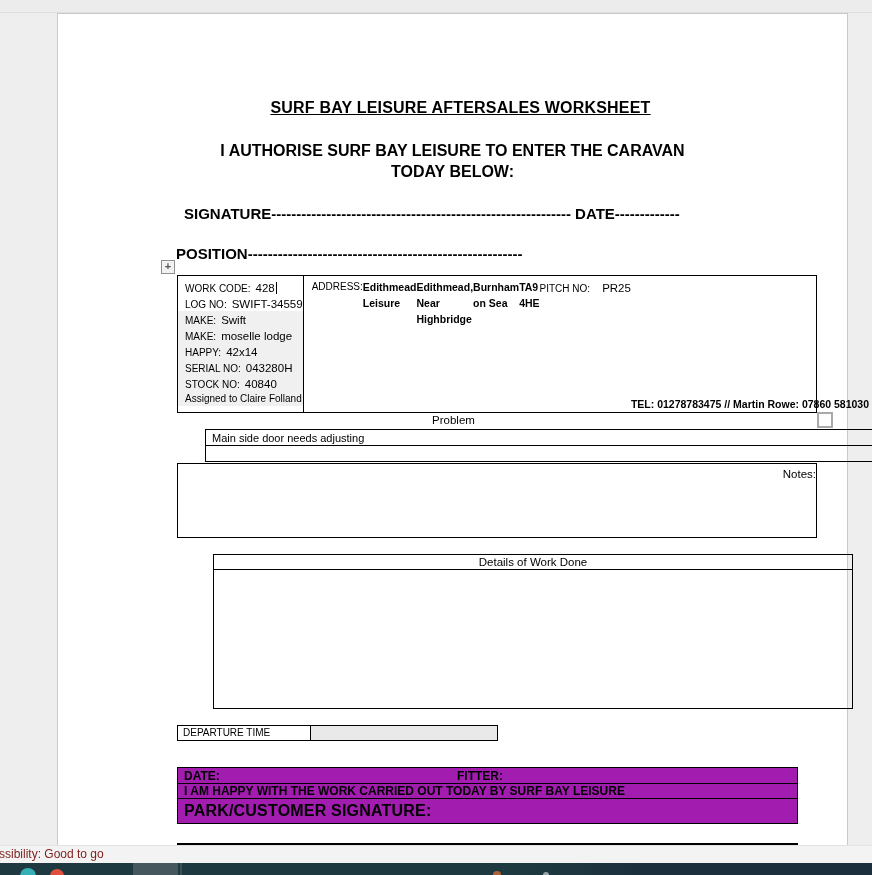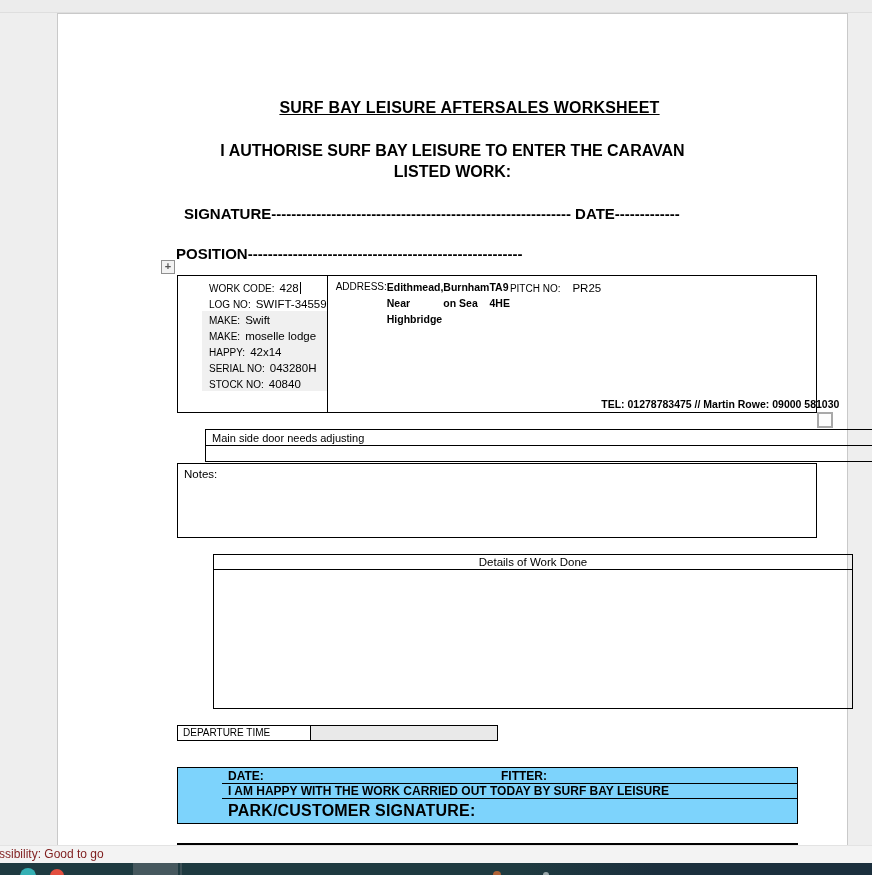--- a/index.html
+++ b/index.html
@@ -15,21 +15,21 @@
   .top-strip {
     position: absolute; left: 0; top: 0; width: 872px; height: 13px;
     background: #ececec; border-bottom: 1px solid #dedede;
   }
   .page {
     position: absolute; left: 57px; top: 13px; width: 791px; height: 832px;
     background: #ffffff; border: 1px solid #c9c9c9; border-bottom: none;
   }
   
   .doc-title {
-    position: absolute; top: 85px; left: 17px; width: 100%;
+    position: absolute; top: 85px; left: 8px; width: 100%;
     text-align: center; font-size: 16px; font-weight: bold;
     text-decoration: underline; letter-spacing: .2px; white-space: nowrap;
   }
   .auth-line { position: absolute; left: 0; width: 100%; text-align: center;
     font-size: 16px; font-weight: bold; white-space: nowrap; }
   .auth-1 { top: 128px; }
   .auth-2 { top: 149px; }
   .sig-line {
     position: absolute; top: 191px; left: 126px;
     font-size: 15px; font-weight: bold; white-space: nowrap;
@@ -45,21 +45,21 @@
     font-size: 11px; line-height: 11px; text-align: center; color: #555;
     font-weight: bold; cursor: move;
   }
   .resize-handle {
     position: absolute; left: 759px; top: 398px; width: 16px; height: 16px;
     border: 2px solid #a9a9a9; background: #fdfdfd;
   }
   
   .main-table {
     position: absolute; left: 119px; top: 261px; width: 640px; height: 138px;
-    border: 1px solid #000; display: flex; padding-left: 24px;
+    border: 1px solid #000; display: flex;
   }
   .mt-left { width: 327px; border-right: 1px solid #000; padding: 3px 0 0 0; }
   .mt-right { flex: 1; display: flex; flex-direction: row; padding: 3px 0 2px 8px; }
   .wd-row { height: 16px; line-height: 16px; padding-left: 7px; white-space: nowrap; }
   .wd-row .lbl { font-size: 10px; }
   .wd-row .val { font-size: 11.5px; margin-left: 5px; }
   .shaded { background: #f0f0f0; }
   .assigned { height: 15px; line-height: 15px; padding-left: 7px; font-size: 10px; background: #f0f0f0; }
   .caret { display: inline-block; width: 1px; height: 12px; background: #000; vertical-align: -2px; margin-left: 1px; }
   .addr-label { font-size: 10px; height: 16px; line-height: 16px; }
@@ -76,21 +76,21 @@
   .problem-box {
     position: absolute; left: 119px; top: 415px; width: 732px;
     border: 1px solid #000;
     margin-left: 28px;
   }
   .problem-row1 { height: 16px; line-height: 16px; font-size: 11px; padding-left: 6px;
     border-bottom: 1px solid #000; }
   .problem-row2 { height: 15px; }
   .notes-box {
     position: absolute; left: 119px; top: 449px; width: 640px; height: 75px;
-    border: 1px solid #000; font-size: 11.5px; padding: 4px 0 0 6px;
+    border: 1px solid #000; font-size: 11.5px; padding: 4px 0 0 6px; text-align: right;
   }
   
   .details-table {
     position: absolute; left: 119px; top: 540px; width: 640px;
     border: 1px solid #000;
     margin-left: 36px;
   }
   .details-header { height: 15px; line-height: 15px; text-align: center;
     font-size: 11.5px; border-bottom: 1px solid #000; }
   .details-body { height: 138px; }
@@ -100,21 +100,21 @@
     border: 1px solid #000;
   }
   .times-row { display: flex; height: 14px; }
   .times-row + .times-row { border-top: 1px solid #f97316; flex-direction: column; }
   .times-label { width: 133px; border-right: 1px solid #000;
     font-size: 10px; line-height: 13px; padding-left: 5px; background: #fff; }
   .times-value { flex: 1; background: #e9e9e9; }
   
   .sign-table {
     position: absolute; left: 119px; top: 753px; width: 621px;
-    border: 1px solid #000; background: #7dd3fc; padding-left: 44px;
+    border: 1px solid #000; background: #a21caf;
   }
   .sign-row1 { position: relative; height: 16px; line-height: 16px;
     font-size: 12px; font-weight: bold; padding-left: 6px;
     border-bottom: 1px solid #000; }
   .fitter-label { position: absolute; left: 279px; top: 0; }
   .sign-row2 { height: 15px; line-height: 14px; font-size: 12px; font-weight: bold;
     padding-left: 6px; border-bottom: 1px solid #000; white-space: nowrap; }
   .sign-row3 { height: 24px; line-height: 24px; font-size: 16px; font-weight: bold;
     padding-left: 6px; letter-spacing: .2px; }
   .next-table-partial {
@@ -152,21 +152,21 @@
 <body>
 
 <div class="screen">
 
   <div class="top-strip"></div>
 
   <div class="page">
 
     <div class="doc-title">SURF BAY LEISURE AFTERSALES WORKSHEET</div>
     <div class="auth-line auth-1">I AUTHORISE SURF BAY LEISURE TO ENTER THE CARAVAN</div>
-    <div class="auth-line auth-2">LISTED WORK:</div>
+    <div class="auth-line auth-2">TODAY BELOW:</div>
     <div class="sig-line">SIGNATURE------------------------------------------------------------ DATE-------------</div>
     <div class="pos-line">POSITION-------------------------------------------------------</div>
 
     <div class="move-handle">+</div>
 
     <div class="main-table">
       <div class="mt-left">
         <div class="wd-row">
           <span class="lbl">WORK CODE:</span><span class="val">428</span><span class="caret"></span>
         </div>
@@ -181,33 +181,36 @@
         </div>
         <div class="wd-row shaded">
           <span class="lbl">HAPPY:</span><span class="val">42x14</span>
         </div>
         <div class="wd-row shaded">
           <span class="lbl">SERIAL NO:</span><span class="val">043280H</span>
         </div>
         <div class="wd-row shaded">
           <span class="lbl">STOCK NO:</span><span class="val">40840</span>
         </div>
+        <div class="assigned">Assigned to Claire Folland</div>
       </div>
       <div class="mt-right">
         <div class="addr-label">ADDRESS:</div>
+        <div class="addr-line">Edithmead Leisure</div>
         <div class="addr-line">Edithmead, Near Highbridge</div>
         <div class="addr-line">Burnham on Sea</div>
         <div class="addr-line">TA9 4HE</div>
         <div class="pitch-row">
           <span class="lbl">PITCH NO:</span><span class="val">PR25</span>
         </div>
-        <div class="tel-line">TEL: 01278783475  //  Martin Rowe: 09000 581030</div>
-      </div>
-    </div>
-
+        <div class="tel-line">TEL: 01278783475  //  Martin Rowe: 07860 581030</div>
+      </div>
+    </div>
+
+    <div class="problem-label">Problem</div>
     <div class="resize-handle"></div>
 
     <div class="problem-box">
       <div class="problem-row1">Main side door needs adjusting</div>
       <div class="problem-row2"></div>
     </div>
 
     <div class="notes-box">
       <span>Notes:</span>
     </div>

